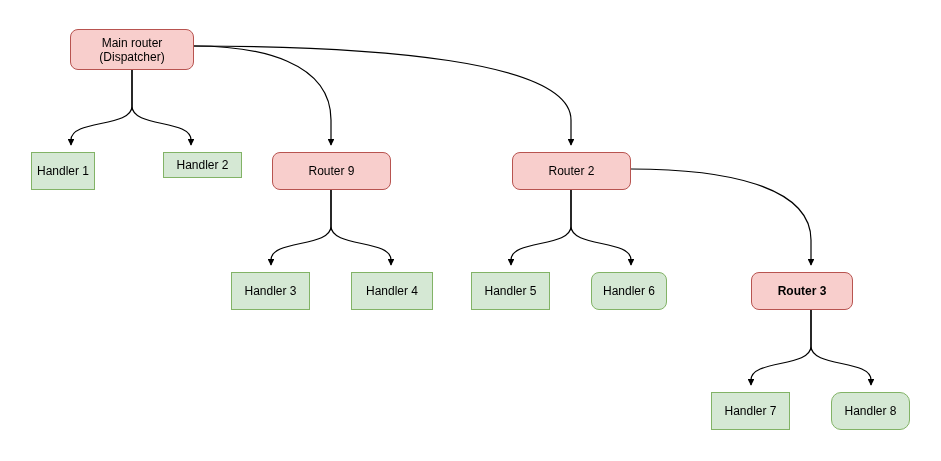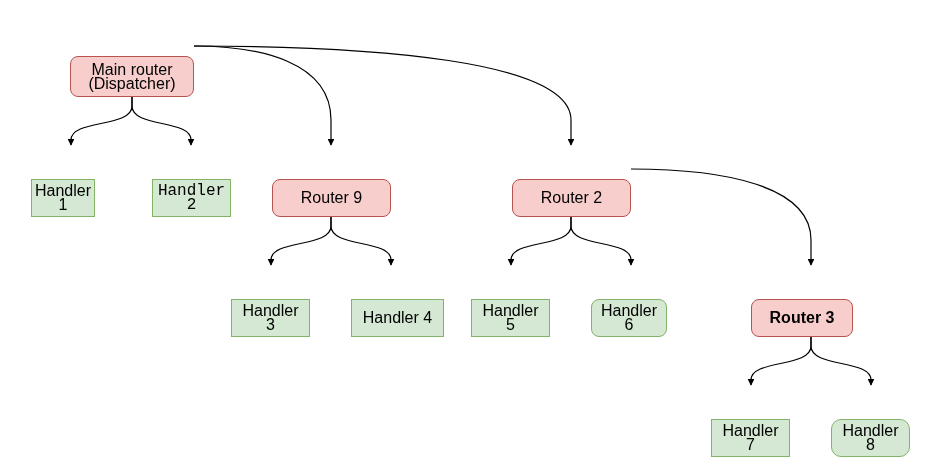--- a/index.html
+++ b/index.html
@@ -26,25 +26,24 @@
     height: 461px;
     pointer-events: none;
   }
   .node {
     position: absolute;
     box-sizing: border-box;
     display: flex;
     align-items: center;
     justify-content: center;
     text-align: center;
-    font-size: 16px;
+    font-size: 12px;
     line-height: 14px;
     color: #000000;
     z-index: 2;
-    margin-top: 27px;
   }
   .node-router {
     background: #f8cecc;
     border: 1px solid #b85450;
     border-radius: 8px;
   }
   .node-handler {
     background: #d5e8d4;
     border: 1px solid #82b366;
     border-radius: 0;
@@ -81,33 +80,33 @@
   </svg>
 
   <div id="nodes">
       <div class="node node-router" style="left: 70px; top: 29px; width: 124px; height: 41px;">
         <span class="node-label">Main router
 (Dispatcher)</span>
       </div>
       <div class="node node-handler" style="left: 31px; top: 152px; width: 64px; height: 38px;">
         <span class="node-label">Handler 1</span>
       </div>
-      <div class="node node-handler" style="left: 152px; top: 152px; width: 79px; height: 38px; font-family: Liberation Mono, monospace;">
+      <div class="node node-handler" style="left: 163px; top: 152px; width: 79px; height: 26px;">
         <span class="node-label">Handler 2</span>
       </div>
       <div class="node node-router" style="left: 272px; top: 152px; width: 119px; height: 38px;">
         <span class="node-label">Router 9</span>
       </div>
       <div class="node node-router" style="left: 512px; top: 152px; width: 119px; height: 38px;">
         <span class="node-label">Router 2</span>
       </div>
       <div class="node node-handler" style="left: 231px; top: 272px; width: 79px; height: 38px;">
         <span class="node-label">Handler 3</span>
       </div>
-      <div class="node node-handler" style="left: 351px; top: 272px; width: 93px; height: 38px;">
+      <div class="node node-handler" style="left: 351px; top: 272px; width: 82px; height: 38px;">
         <span class="node-label">Handler 4</span>
       </div>
       <div class="node node-handler" style="left: 471px; top: 272px; width: 79px; height: 38px;">
         <span class="node-label">Handler 5</span>
       </div>
       <div class="node node-handler" style="left: 591px; top: 272px; width: 76px; height: 38px; border-radius: 8px;">
         <span class="node-label">Handler 6</span>
       </div>
       <div class="node node-router" style="left: 751px; top: 272px; width: 102px; height: 38px; font-weight: bold;">
         <span class="node-label">Router 3</span>

